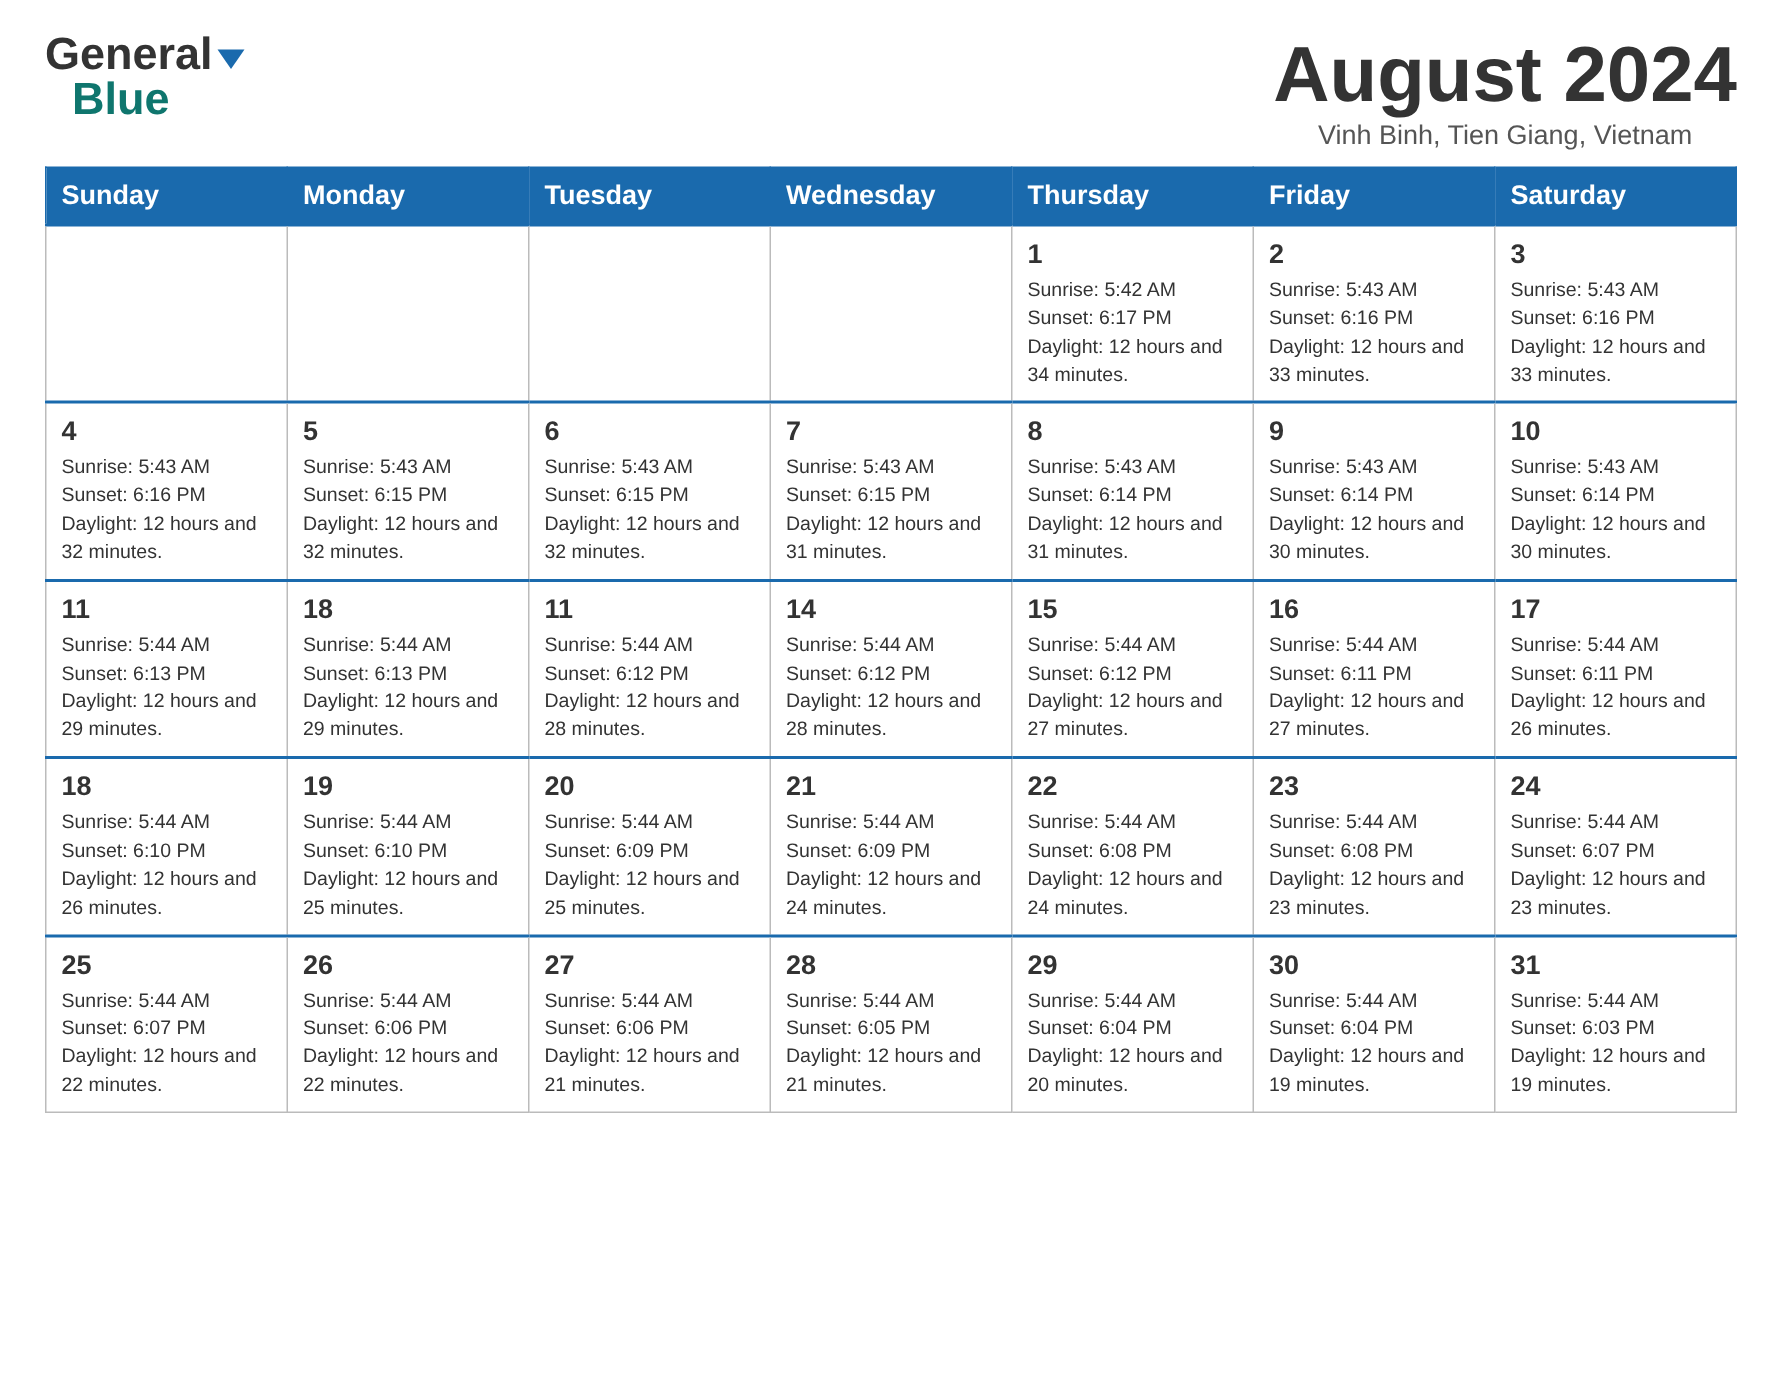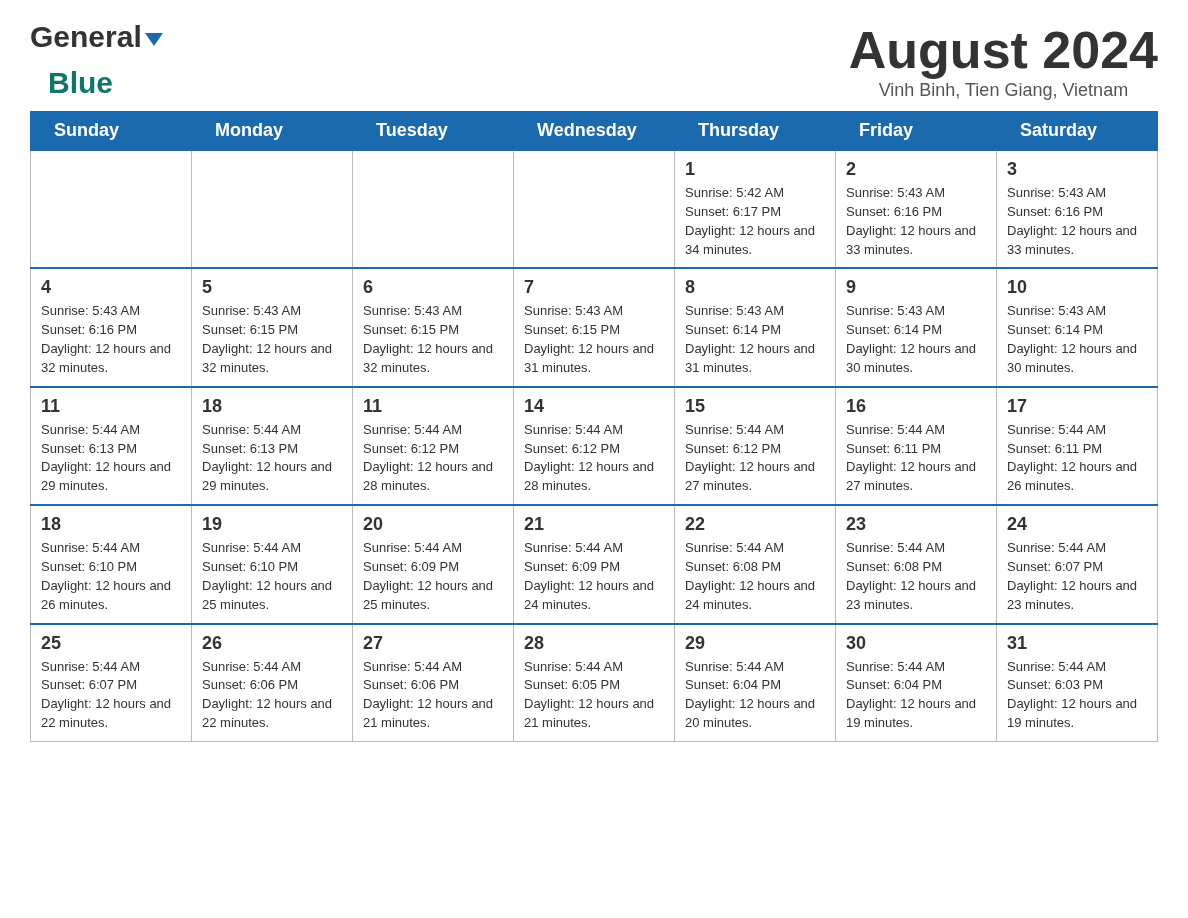--- a/index.html
+++ b/index.html
@@ -13,21 +13,20 @@
     .header {
       display: flex;
       justify-content: space-between;
       align-items: flex-start;
       margin-bottom: 10px;
     }
     .logo {
       display: flex;
       flex-direction: column;
       align-items: flex-start;
-      gap: 16px;
     }
     .title-area {
       text-align: center;
     }
     .main-title {
       font-size: 52px;
       font-weight: bold;
       color: #333;
     }
     .subtitle {
@@ -37,21 +36,21 @@
     .calendar {
       width: 100%;
       border-collapse: collapse;
       border: 1px solid #aaa;
     }
     .calendar th {
       background-color: #1a6aad;
       color: #fff;
       font-size: 18px;
       font-weight: bold;
-      padding: 8px 23px;
+      padding: 8px 10px;
       text-align: left;
       border: 1px solid #1a6aad;
     }
     .calendar td {
       vertical-align: top;
       padding: 8px 10px;
       border: 1px solid #bbb;
       width: calc(100% / 7);
       min-height: 110px;
     }

